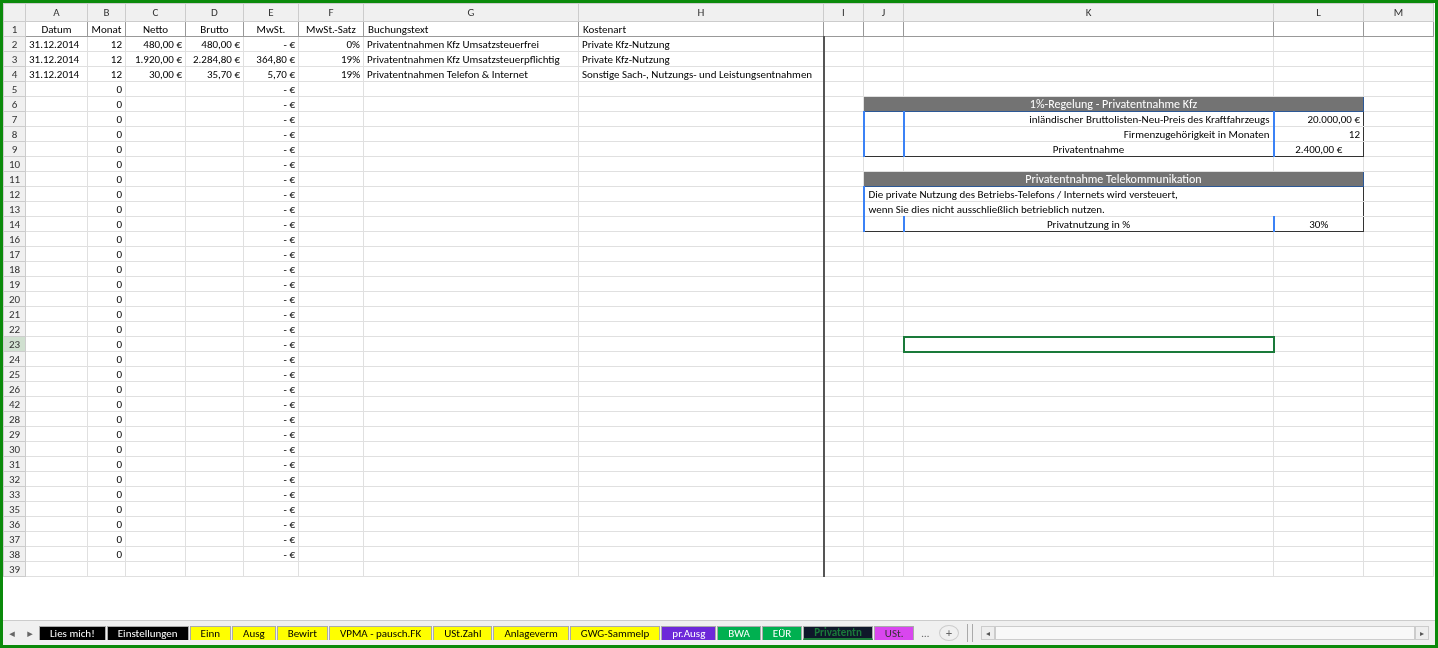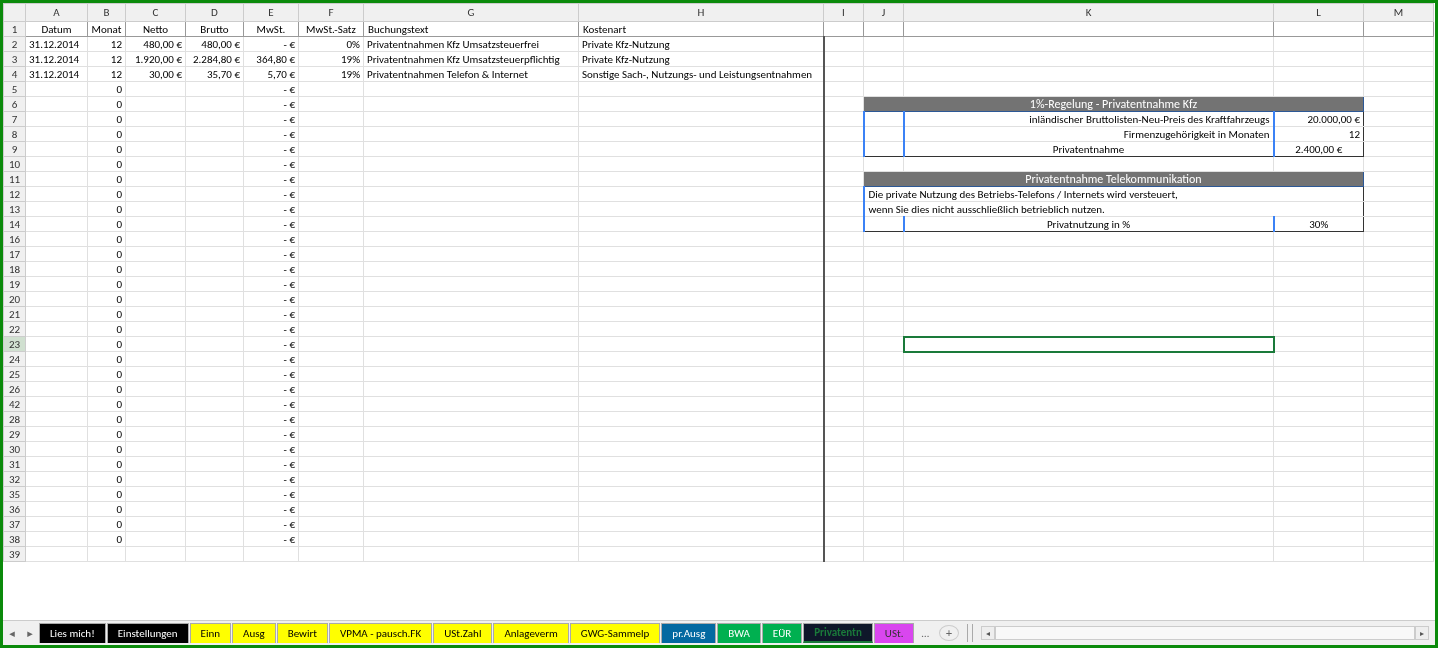--- a/index.html
+++ b/index.html
@@ -15,24 +15,24 @@
 .hdr-row td.txt { padding-left: 4px; }
 .r { text-align: right; }
 .c { text-align: center; }
 .main-sep { border-right: 2px solid #555; }
 .box1-hdr { background: #737373; color: #fff; text-align: center; font-size: 12px; border: 1px solid #2c5896; }
 .box-cell { background: #fff; border-left: 2px solid #3b82f6; border-right: 1px solid #333; font-size: 11px; }
 .box-bottom { border-bottom: 1px solid #333; text-align: center; }
 .sel-cell { outline: 2px solid #1a7a3a; outline-offset: -1px; }
 .tabs-bar { position: absolute; bottom: 0; left: 0; right: 0; height: 25px; background: #f0f0f0; border-top: 1px solid #ccc; display: flex; align-items: center; font-size: 11px; }
 .tab-nav { width: 18px; height: 20px; display: flex; align-items: center; justify-content: center; color: #666; cursor: pointer; }
-.tab { padding: 3px 10px; border: 1px solid #aaa; border-bottom: none; margin-right: 1px; cursor: pointer; height: 20px; display: flex; align-items: center; }
+.tab { padding: 3px 10px; border: 1px solid #aaa; border-bottom: none; margin-right: 1px; cursor: pointer; height: 14px; display: flex; align-items: center; }
 .tab.black { background: #000; color: #fff; }
 .tab.yellow { background: #ffff00; color: #000; }
-.tab.blue { background: #0369a1; color: #fff; }
+.tab.blue { background: #6d28d9; color: #fff; }
 .tab.green { background: #00b050; color: #fff; }
 .tab.active { background: #0f172a; color: #1a7a3a; border-bottom: 2px solid #1a7a3a; font-weight: bold; }
 .tab.gray { background: #d946ef; color: #333; }
 .tab-add { width: 20px; text-align: center; color: #666; cursor: pointer; margin-left: 4px; border: 1px solid #ccc; border-radius: 50%; height: 16px; line-height: 14px; font-size: 12px; }
 .tab-dots { padding: 0 6px; color: #666; }
 .hscroll { flex: 1; height: 16px; margin: 0 6px; display: flex; align-items: center; }
 .hscroll-track { flex: 1; height: 14px; background: #f8f8f8; border: 1px solid #ccc; position: relative; }
 .hscroll-btn { width: 14px; height: 14px; background: #eee; border: 1px solid #ccc; display: flex; align-items: center; justify-content: center; font-size: 8px; color: #555; }
 .blank-in-data td { background: #fff; }
 </style>
@@ -556,20 +556,36 @@
           <td class="r"></td>
           <td class=""></td>
           <td class="main-sep"></td>
           <td class=""></td>
           <td class=""></td>
           <td class=""></td>
           <td class=""></td>
           <td class=""></td>
         </tr>
         <tr>
+          <th class="row-header">33</th>
+          <td class=""></td>
+          <td class="r">0</td>
+          <td class="r"></td>
+          <td class="r"></td>
+          <td class="r">-   €</td>
+          <td class="r"></td>
+          <td class=""></td>
+          <td class="main-sep"></td>
+          <td class=""></td>
+          <td class=""></td>
+          <td class=""></td>
+          <td class=""></td>
+          <td class=""></td>
+        </tr>
+        <tr>
           <th class="row-header">35</th>
           <td class=""></td>
           <td class="r">0</td>
           <td class="r"></td>
           <td class="r"></td>
           <td class="r">-   €</td>
           <td class="r"></td>
           <td class=""></td>
           <td class="main-sep"></td>
           <td class=""></td>

